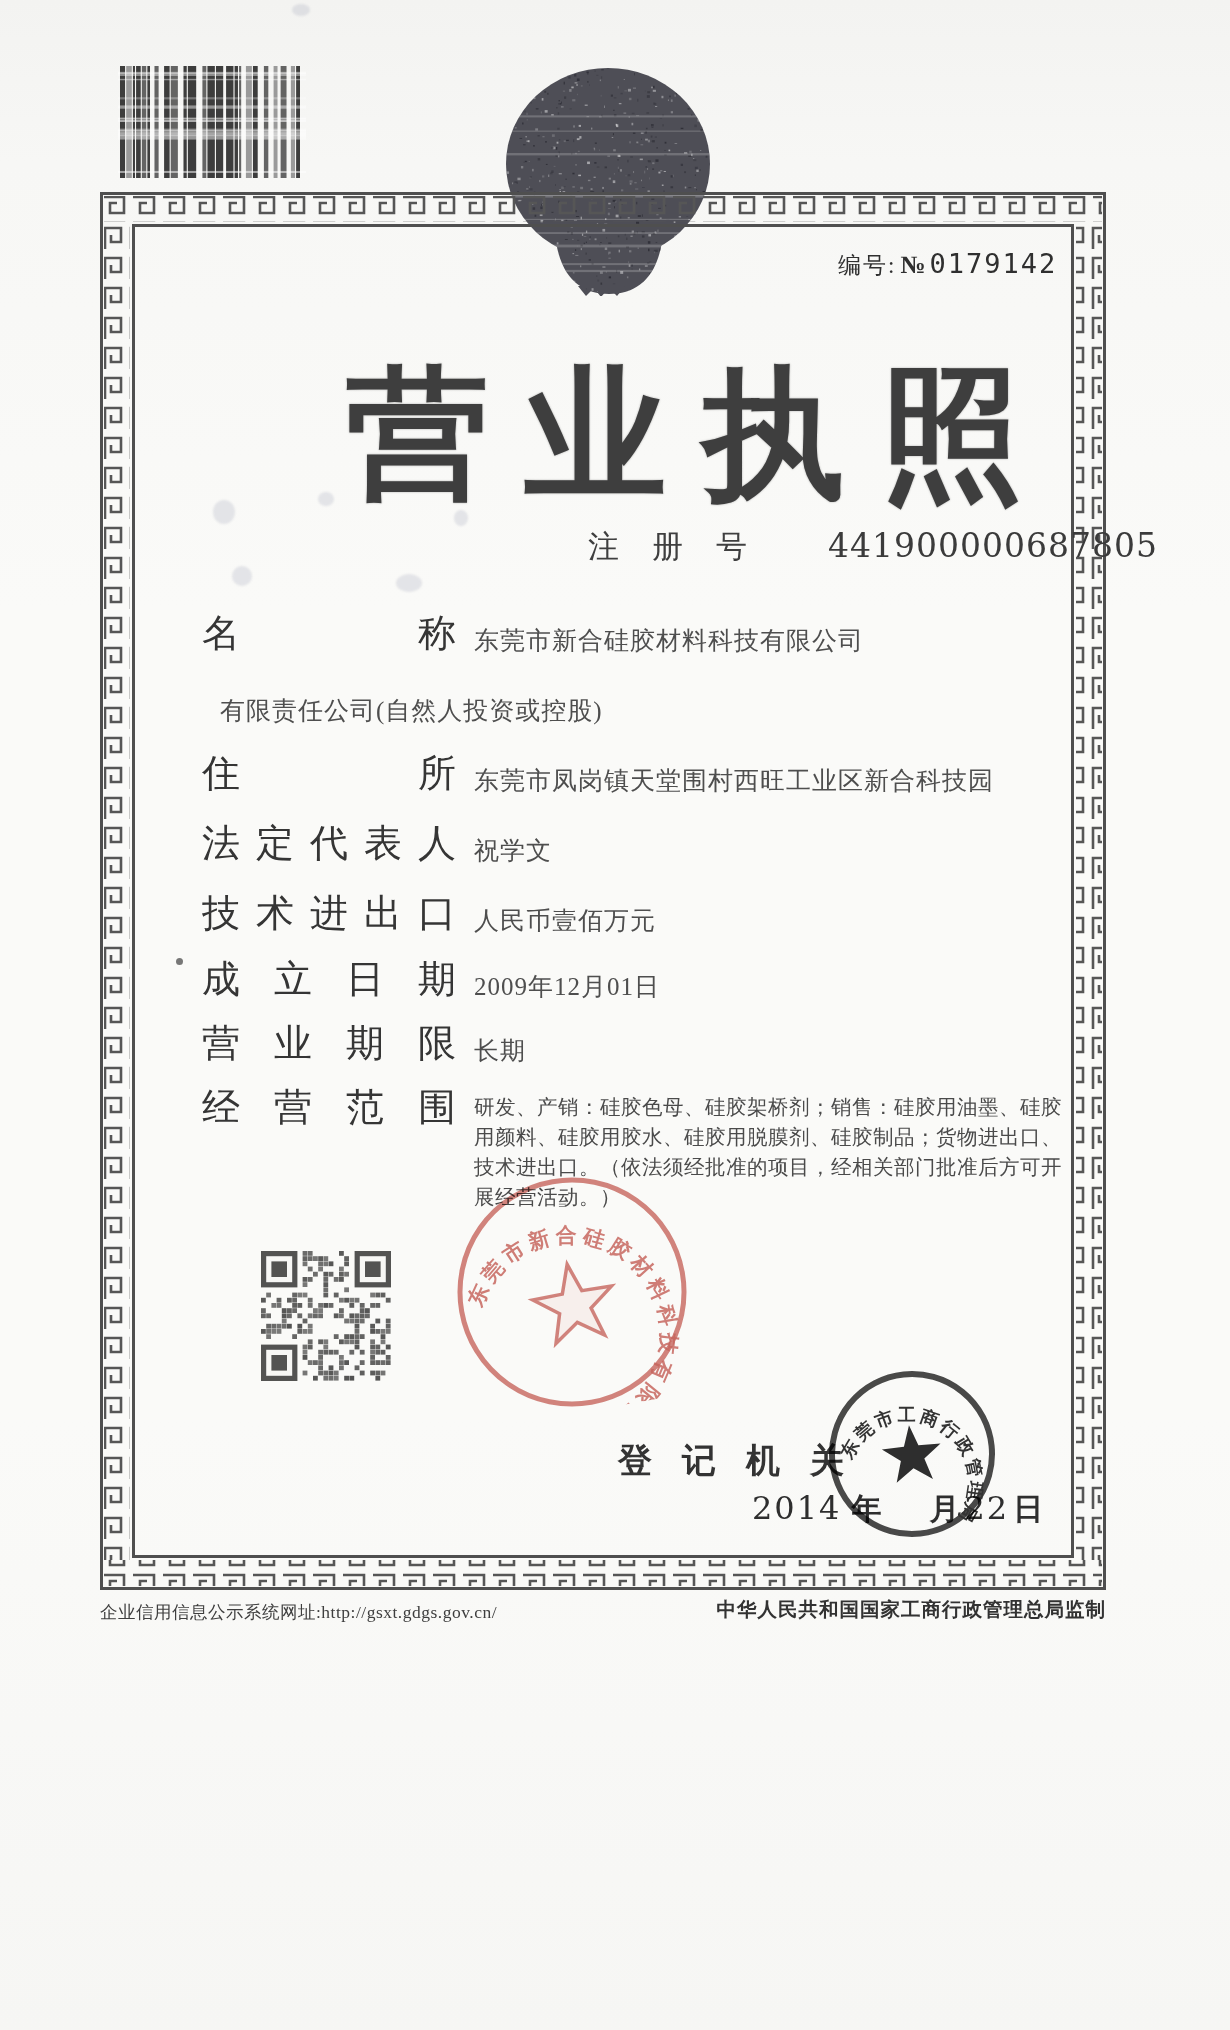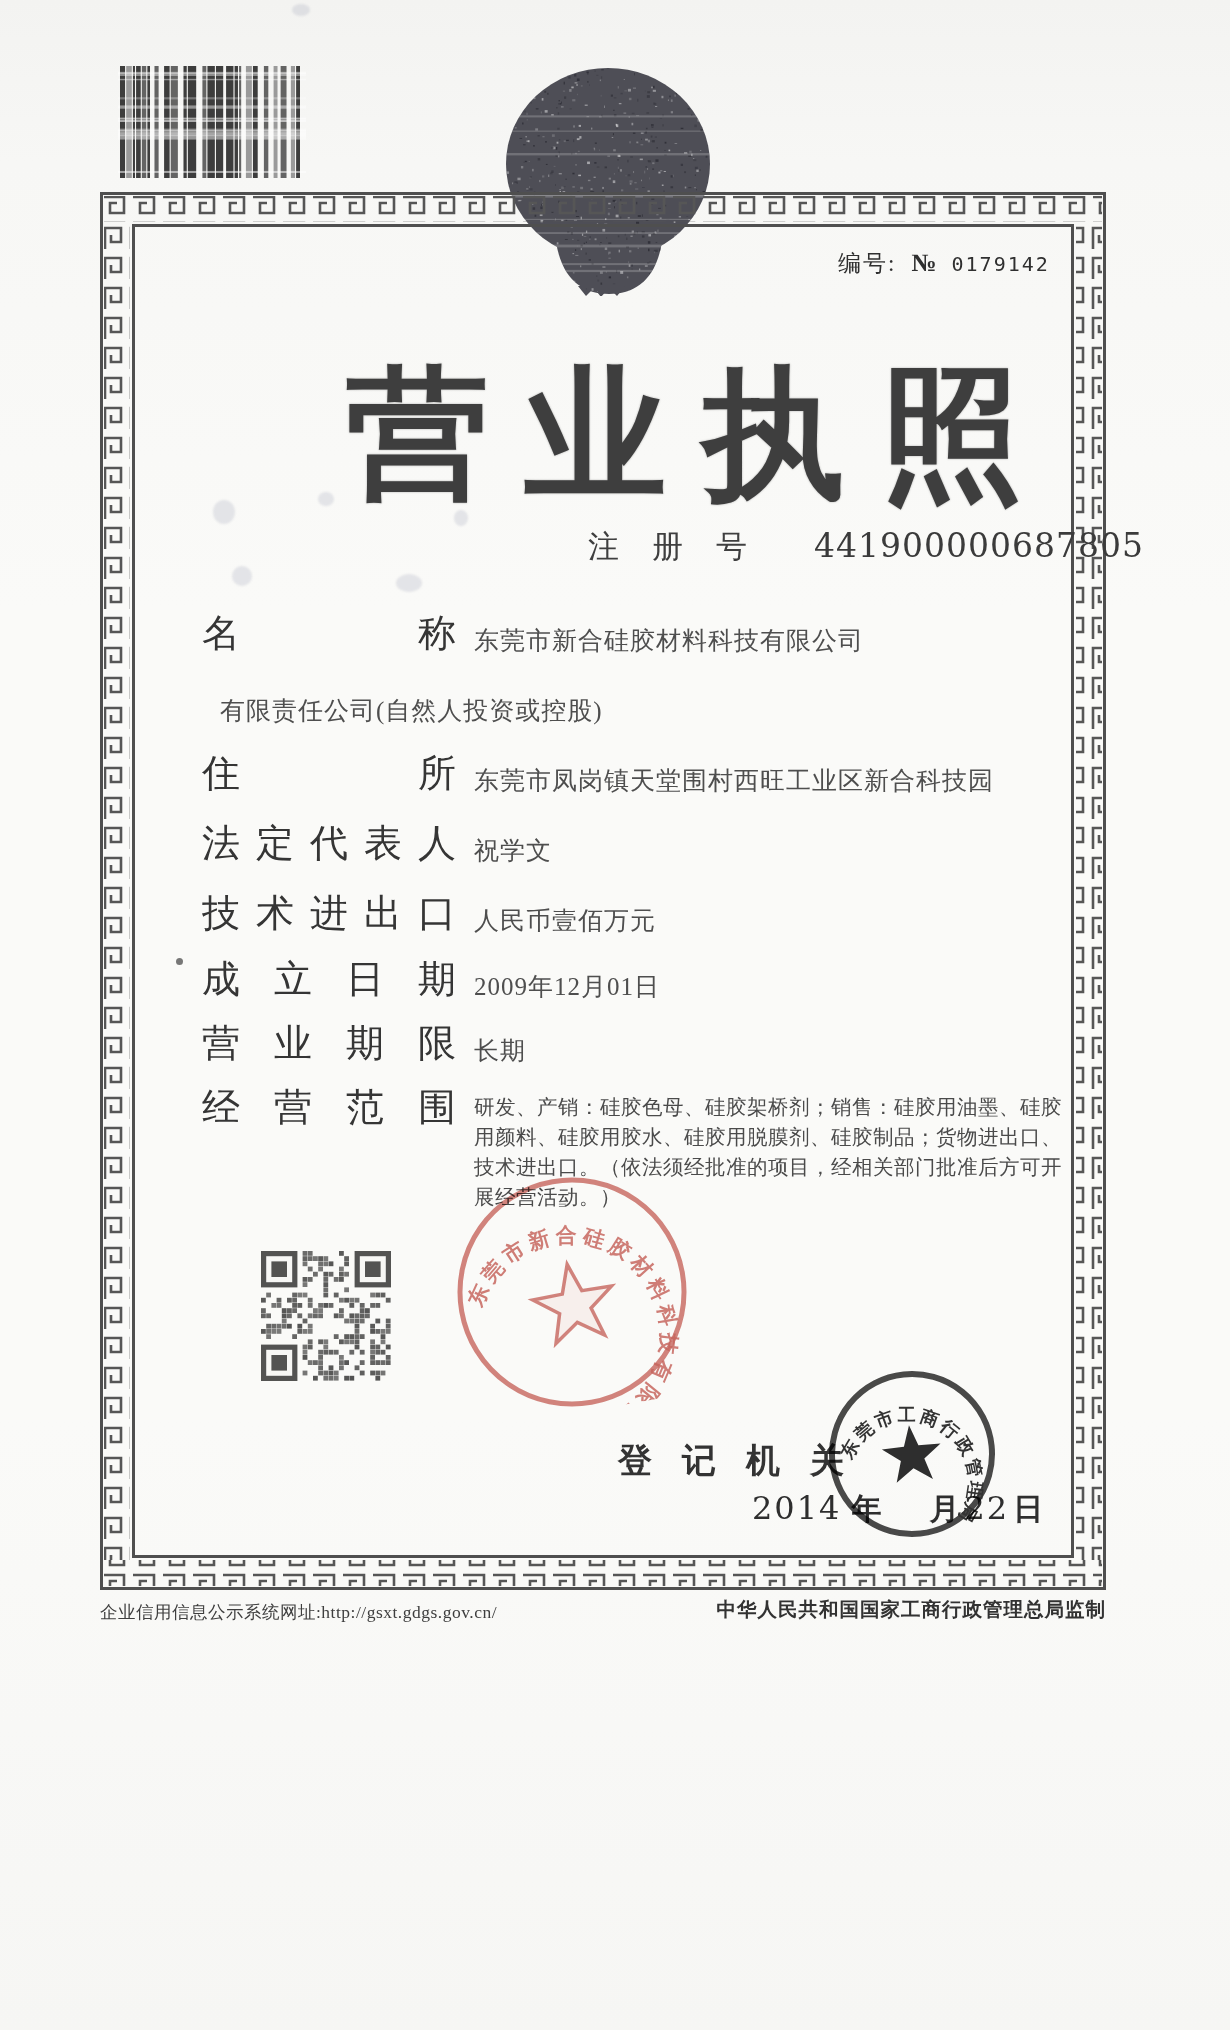--- a/index.html
+++ b/index.html
@@ -9,37 +9,37 @@
     font-family:"Liberation Serif", serif;
     position:relative;overflow:hidden;
   }
   .abs{position:absolute;}
   #paper{position:absolute;inset:0;
     background:linear-gradient(180deg,#f3f3f1 0%,#f7f7f5 8%,#fafaf8 30%,#fafaf8 70%,#f6f6f4 100%);}
 
   
   #barcode{left:116px;top:64px;width:192px;height:120px;opacity:.92;}
   #emblem{left:498px;top:64px;width:222px;height:232px;}
-  #serial{left:838px;top:248px;display:flex;align-items:baseline;gap:15px;color:#2f2f2f;}
+  #serial{left:838px;top:248px;display:flex;align-items:baseline;gap:4px;color:#2f2f2f;}
   #serial .lab{font-size:23px;letter-spacing:2px;}
   #serial .no{font-size:25px;font-weight:bold;}
-  #serial .num{font-size:20px;font-family:"DejaVu Sans Mono",monospace;letter-spacing:2px;}
+  #serial .num{font-size:27px;font-family:"DejaVu Sans Mono",monospace;letter-spacing:2px;}
 
   
   #frame{left:100px;top:192px;width:1006px;height:1398px;}
 
   
   #title{left:100px;top:340px;width:1148px;text-align:center;
     font-size:142px;font-weight:bold;color:#3e3e3e;
     letter-spacing:36px;padding-left:57px;box-sizing:border-box;
     text-shadow:0 0 2px rgba(60,60,60,.45);
     font-family:"Liberation Serif",serif;}
 
   
-  #regline{left:588px;top:526px;display:flex;align-items:baseline;gap:34px;}
+  #regline{left:588px;top:526px;display:flex;align-items:baseline;gap:48px;}
   #regline .lab{font-size:31px;letter-spacing:33px;color:#3f3f3f;}
   #regline .num{font-size:33px;color:#3b3b3b;font-family:"DejaVu Serif",serif;letter-spacing:1px;}
 
   
   .frow{left:202px;width:886px;display:flex;align-items:flex-start;}
   .flabel{width:254px;min-width:254px;font-size:38px;color:#353535;
     line-height:1.1;text-align:justify;text-align-last:justify;
     font-family:"Liberation Serif",serif;}
   .fvalue{margin-left:18px;font-size:25px;color:#4e4e4e;padding-top:11px;
     letter-spacing:1px;font-family:"Liberation Serif",serif;}

